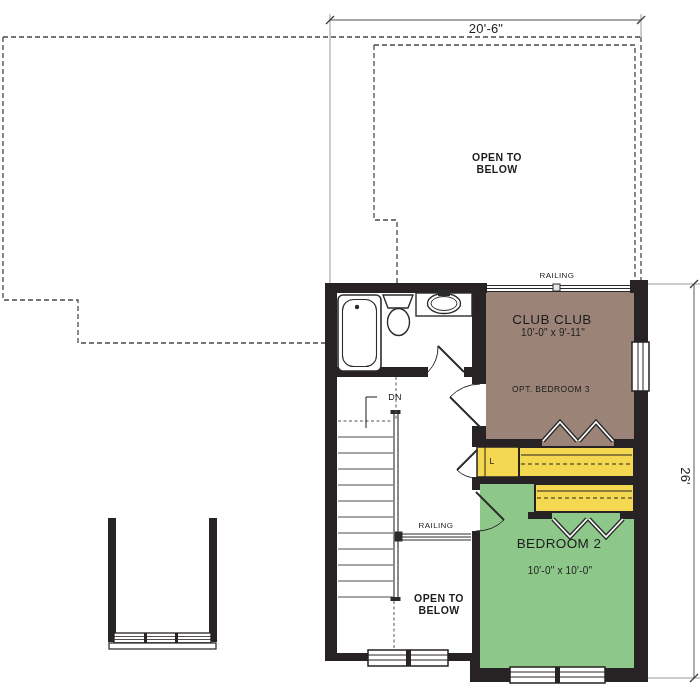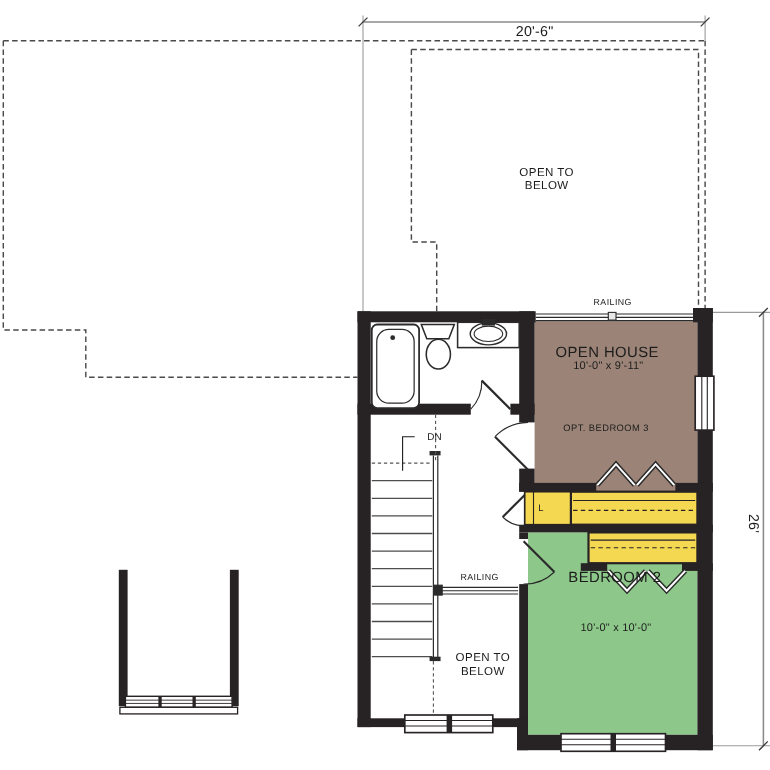--- a/index.html
+++ b/index.html
@@ -12,21 +12,21 @@
     position:absolute;color:#1c1c1c;text-align:center;
     transform:translate(-50%,-50%);white-space:pre-line;line-height:1.12;
     letter-spacing:0.4px;
   }
   .room-title{font-size:13.5px;}
   .room-size{font-size:10px;letter-spacing:0.2px;}
   .room-note{font-size:8.5px;margin-top:20px;}
   .small-cap{font-size:8px;}
   .dn{font-size:9px;letter-spacing:0.2px;}
   .linen-l{font-size:8.5px;}
-  .otb{font-size:10.5px;}
+  .otb{font-size:10.5px;font-weight:bold;}
   .dim{font-size:13px;letter-spacing:0.2px;}
   .dim-rot{transform:translate(-50%,-50%) rotate(90deg);}
 </style>
 </head>
 <body>
 
 <div class="stage">
 
 <svg width="700" height="700" viewBox="0 0 700 700">
 
@@ -214,27 +214,27 @@
   </g>
 </svg>
 
 <div class="label dim" style="left:486px;top:29px;">20'-6"</div>
 <div class="label dim dim-rot" style="left:685px;top:476px;">26'</div>
 
 <div class="label otb" style="left:497px;top:164px;">OPEN TO
 BELOW</div>
 <div class="label small-cap" style="left:557px;top:276px;">RAILING</div>
 
-<div class="label room-title" style="left:552px;top:320px;">OPEN HOUSE</div>
+<div class="label room-title" style="left:552px;top:320px;">CLUB CLUB</div>
 <div class="label room-size" style="left:553px;top:333px;">10'-0" x 9'-11"</div>
 <div class="label room-note" style="left:551px;top:370px;">OPT. BEDROOM 3</div>
 
 <div class="label linen-l" style="left:492px;top:462px;">L</div>
 <div class="label dn" style="left:395px;top:397px;">DN</div>
 <div class="label small-cap" style="left:436px;top:526px;">RAILING</div>
 
 <div class="label otb" style="left:439px;top:605px;">OPEN TO
 BELOW</div>
 
-<div class="label room-title" style="left:559px;top:525px;">BEDROOM 2</div>
+<div class="label room-title" style="left:559px;top:544px;">BEDROOM 2</div>
 <div class="label room-size" style="left:560px;top:571px;">10'-0" x 10'-0"</div>
 
 </div>
 
 </body></html>

